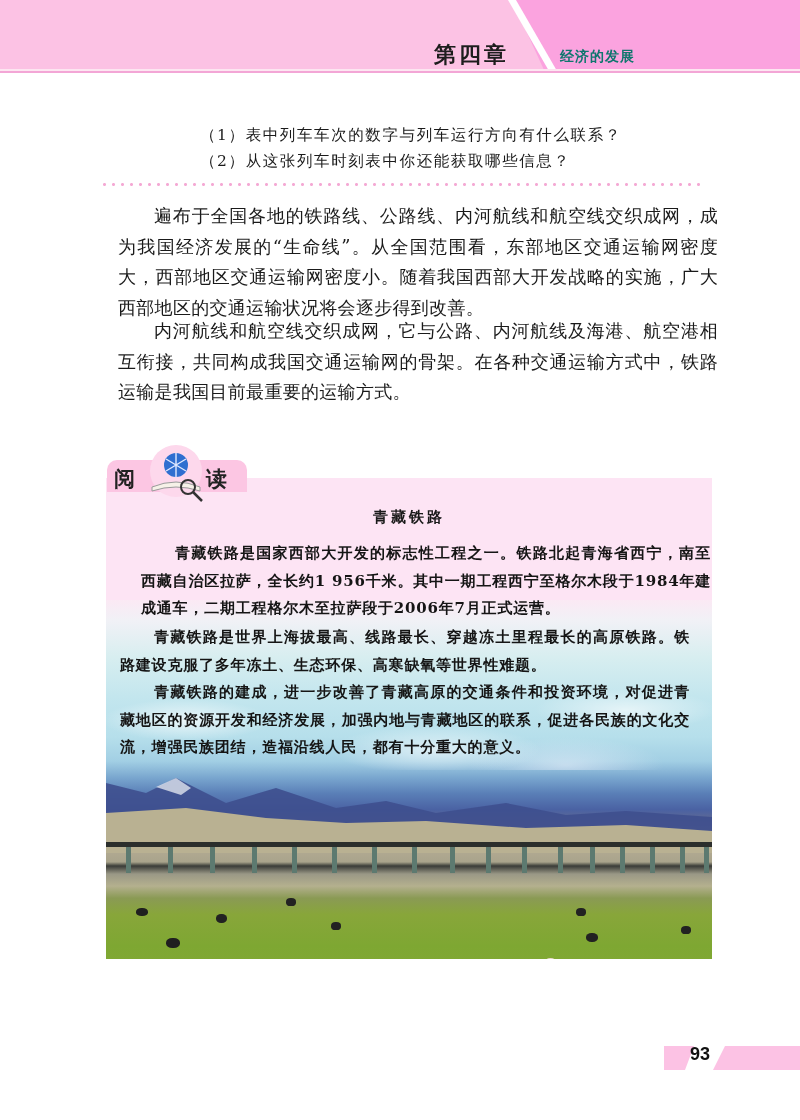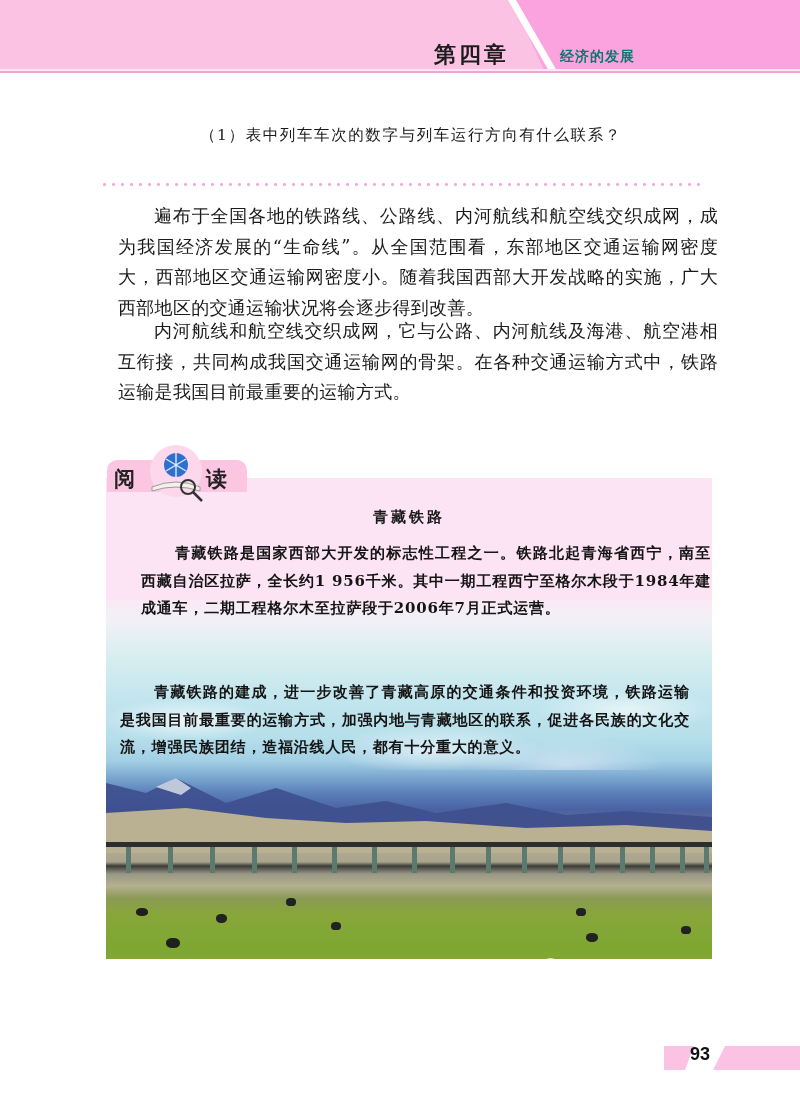--- a/index.html
+++ b/index.html
@@ -89,20 +89,21 @@
 <div class="header"></div>
 <div class="header-right"></div>
 <div class="header-slash"></div>
 <div class="header-rule1"></div>
 <div class="header-rule2"></div>
 <div class="chapter-label">第四章</div>
 <div class="chapter-title">经济的发展</div>
 
 <div class="questions">
   <div>（1）表中列车车次的数字与列车运行方向有什么联系？</div>
+  <div>（2）从这张列车时刻表中你还能获取哪些信息？</div>
 </div>
 <div class="dotted"></div>
 
 <p class="para p1">遍布于全国各地的铁路线、公路线、内河航线和航空线交织成网，成为我国经济发展的“生命线”。从全国范围看，东部地区交通运输网密度大，西部地区交通运输网密度小。随着我国西部大开发战略的实施，广大西部地区的交通运输状况将会逐步得到改善。</p>
 <p class="para p2">内河航线和航空线交织成网，它与公路、内河航线及海港、航空港相互衔接，共同构成我国交通运输网的骨架。在各种交通运输方式中，铁路运输是我国目前最重要的运输方式。</p>
 
 <div class="read-box">
   <div class="read-pink"></div>
   <div class="read-photo"></div>
   <div class="clouds"></div>
@@ -142,21 +143,22 @@
   <div class="animal" style="left:140px;top:490px;width:9px;height:7px;background:#e3c2a4"></div>
   <div class="animal" style="left:200px;top:500px;width:9px;height:7px;background:#e8d8c6"></div>
   <div class="animal" style="left:265px;top:510px;width:9px;height:7px;background:#e3c2a4"></div>
   <div class="animal" style="left:330px;top:488px;width:9px;height:7px;background:#e8d8c6"></div>
   <div class="animal" style="left:390px;top:502px;width:9px;height:7px;background:#e3c2a4"></div>
   <div class="animal" style="left:440px;top:480px;width:9px;height:7px;background:#e8d8c6"></div>
   <div class="animal" style="left:520px;top:494px;width:9px;height:7px;background:#e3c2a4"></div>
   <div class="animal" style="left:560px;top:505px;width:9px;height:7px;background:#e8d8c6"></div>
   <div class="read-title">青藏铁路</div>
   <p class="read-text rt1">青藏铁路是国家西部大开发的标志性工程之一。铁路北起青海省西宁，南至西藏自治区拉萨，全长约1 956千米。其中一期工程西宁至格尔木段于1984年建成通车，二期工程格尔木至拉萨段于2006年7月正式运营。</p>
-  <p class="read-text rt3">青藏铁路的建成，进一步改善了青藏高原的交通条件和投资环境，铁路运输是我国目前最重要的运输方式，加强内地与青藏地区的联系，促进各民族的文化交流，增强民族团结，造福沿线人民，都有十分重大的意义。</p>
+  <p class="read-text rt2">青藏铁路是世界上海拔最高、线路最长、穿越冻土里程最长的高原铁路。铁路建设克服了多年冻土、生态环保、高寒缺氧等世界性难题。</p>
+  <p class="read-text rt3">青藏铁路的建成，进一步改善了青藏高原的交通条件和投资环境，对促进青藏地区的资源开发和经济发展，加强内地与青藏地区的联系，促进各民族的文化交流，增强民族团结，造福沿线人民，都有十分重大的意义。</p>
 </div>
 
 <div class="read-tab"></div>
 <div class="read-char rc1">阅</div>
 <div class="read-char rc2">读</div>
 <svg class="read-icon" viewBox="0 0 64 64">
   <circle cx="32" cy="28" r="26" fill="#fdd8ec"></circle>
   <circle cx="32" cy="22" r="12" fill="#2f6fd0"></circle>
   <path d="M22 16 L42 28 M42 16 L22 28 M32 10 L32 34" stroke="#dfe9ff" stroke-width="1.4"></path>
   <path d="M8 44 Q32 34 56 44 L56 48 Q32 40 8 48 Z" fill="#f6f1e8" stroke="#9a9a9a" stroke-width="1"></path>

